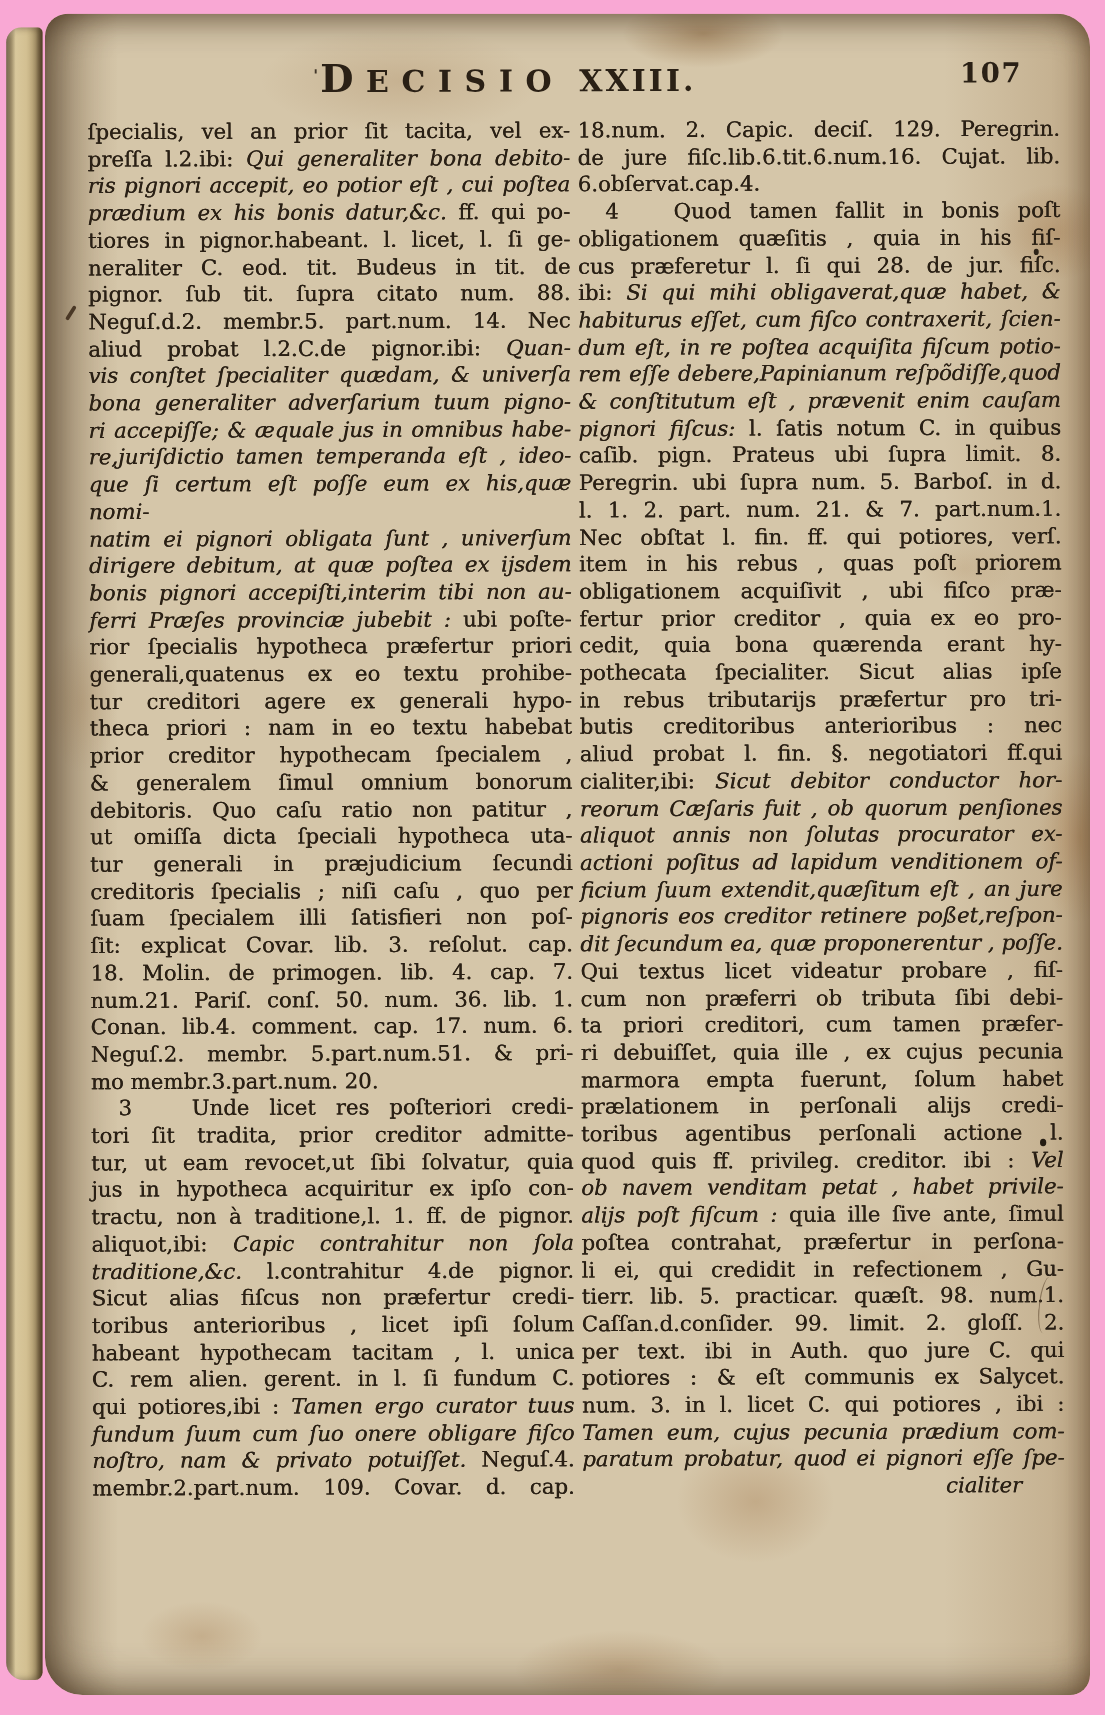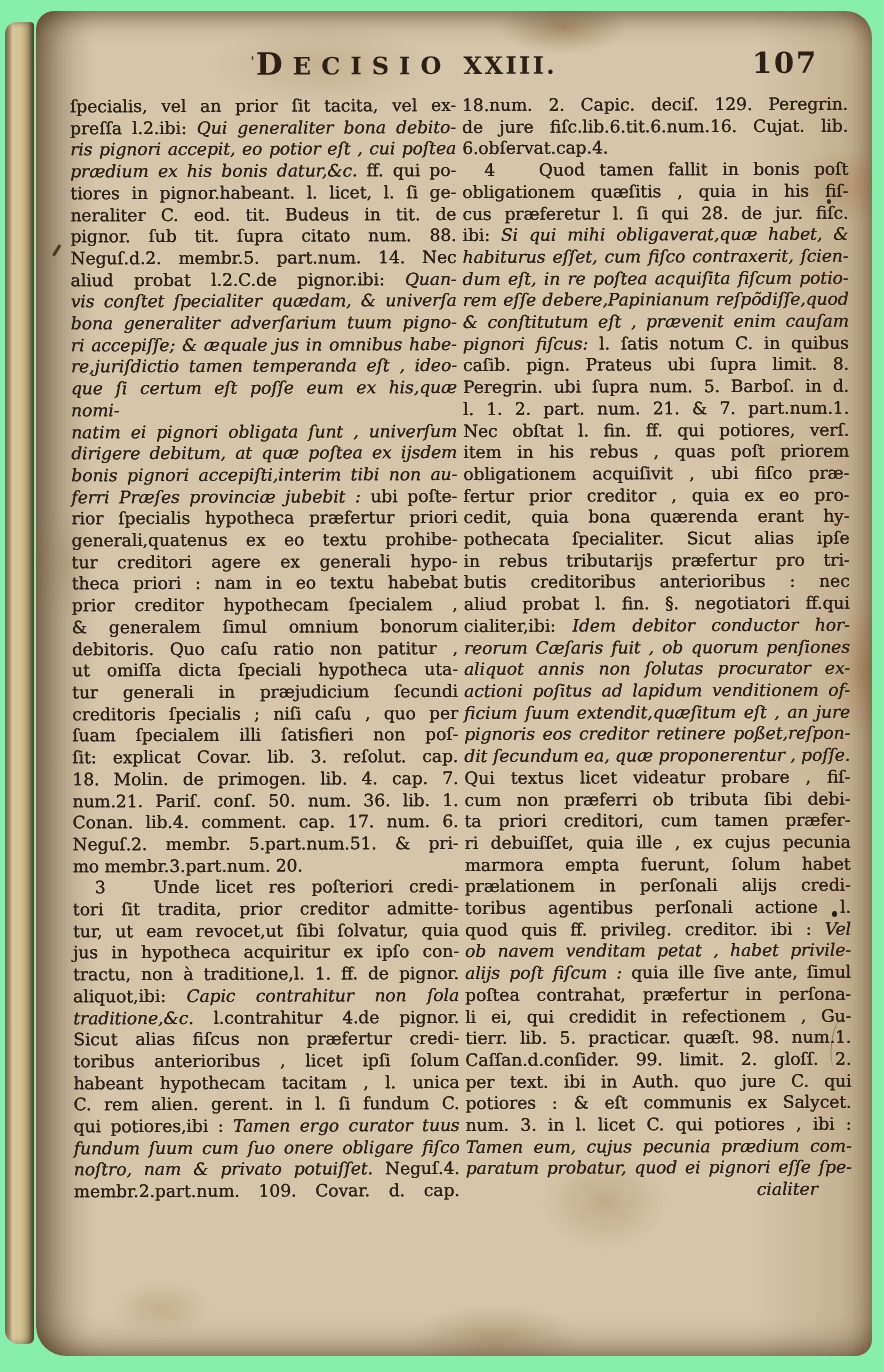--- a/index.html
+++ b/index.html
@@ -1,18 +1,18 @@
 <!DOCTYPE html>
 <html><head>
 <meta charset="utf-8">
 <style>
   html,body{margin:0;padding:0;background:#0d0b08;}
   #stage{
     position:relative;width:884px;height:1372px;overflow:hidden;
-    background:#86efac;
+    background:#f9a8d4;
     font-family:"DejaVu Serif","Liberation Serif",serif;
   }
   
   #prev-edge{
     position:absolute;left:5px;top:22px;bottom:28px;width:29px;
     background:linear-gradient(90deg,#55452b 0%,#d9c89c 26%,#d3c092 55%,#b5a174 82%,#6d5a38 100%);
     border-radius:12px 4px 6px 14px;
     box-shadow:inset -4px 0 6px rgba(50,35,18,.55), inset 2px 0 3px rgba(255,245,220,.25);
   }
   
@@ -43,21 +43,21 @@
   .header-row{position:relative;margin-top:34px;height:34px;color:#2a2015;}
   .header-title{
     position:absolute;left:0;right:96px;text-align:center;
     font-size:24px;font-weight:bold;letter-spacing:.02em;white-space:nowrap;
   }
   .tick{font-size:13px;vertical-align:9px;margin-right:1px;opacity:.85;}
   .title-word{display:inline-block;letter-spacing:.42em;}
   .title-word::first-letter{font-size:1.28em;}
   .title-numeral{display:inline-block;margin-left:12px;letter-spacing:.10em;}
   .page-num{
-    position:absolute;right:52px;top:2px;font-size:29px;font-weight:bold;letter-spacing:.06em;
+    position:absolute;right:52px;top:2px;font-size:22px;font-weight:bold;letter-spacing:.06em;
   }
   
   #cols{
     display:flex;gap:6px;margin:16px 14px 0 36px;
     color:#2a2015;font-size:17px;line-height:21.7px;
   }
   .col{width:386px;}
   .line{
     text-align:justify;text-align-last:justify;
     text-shadow:.25px 0 0 currentColor;
@@ -167,21 +167,21 @@
             <div class="line"><span class="ro">l. 1. 2. part. num. 21. &amp; 7. part.num.1.</span></div>
             <div class="line"><span class="ro">Nec obſtat l. fin. ff. qui potiores, verſ.</span></div>
             <div class="line"><span class="ro">item in his rebus , quas poſt priorem</span></div>
             <div class="line"><span class="ro">obligationem acquiſivit , ubi fiſco præ-</span></div>
             <div class="line"><span class="ro">fertur prior creditor , quia ex eo pro-</span></div>
             <div class="line"><span class="ro">cedit, quia bona quærenda erant hy-</span></div>
             <div class="line"><span class="ro">pothecata ſpecialiter. Sicut alias ipſe</span></div>
             <div class="line"><span class="ro">in rebus tributarijs præfertur pro tri-</span></div>
             <div class="line"><span class="ro">butis creditoribus anterioribus : nec</span></div>
             <div class="line"><span class="ro">aliud probat l. fin. §. negotiatori ff.qui</span></div>
-            <div class="line"><span class="ro">cialiter,ibi: </span><span class="it">Idem debitor conductor hor-</span></div>
+            <div class="line"><span class="ro">cialiter,ibi: </span><span class="it">Sicut debitor conductor hor-</span></div>
             <div class="line"><span class="it">reorum Cæſaris fuit , ob quorum penſiones</span></div>
             <div class="line"><span class="it">aliquot annis non ſolutas procurator ex-</span></div>
             <div class="line"><span class="it">actioni poſitus ad lapidum venditionem of-</span></div>
             <div class="line"><span class="it">ficium ſuum extendit,quæſitum eſt , an jure</span></div>
             <div class="line"><span class="it">pignoris eos creditor retinere poßet,reſpon-</span></div>
             <div class="line"><span class="it">dit ſecundum ea, quæ proponerentur , poſſe.</span></div>
             <div class="line"><span class="ro">Qui textus licet videatur probare , fiſ-</span></div>
             <div class="line"><span class="ro">cum non præferri ob tributa ſibi debi-</span></div>
             <div class="line"><span class="ro">ta priori creditori, cum tamen præfer-</span></div>
             <div class="line"><span class="ro">ri debuiſſet, quia ille , ex cujus pecunia</span></div>

